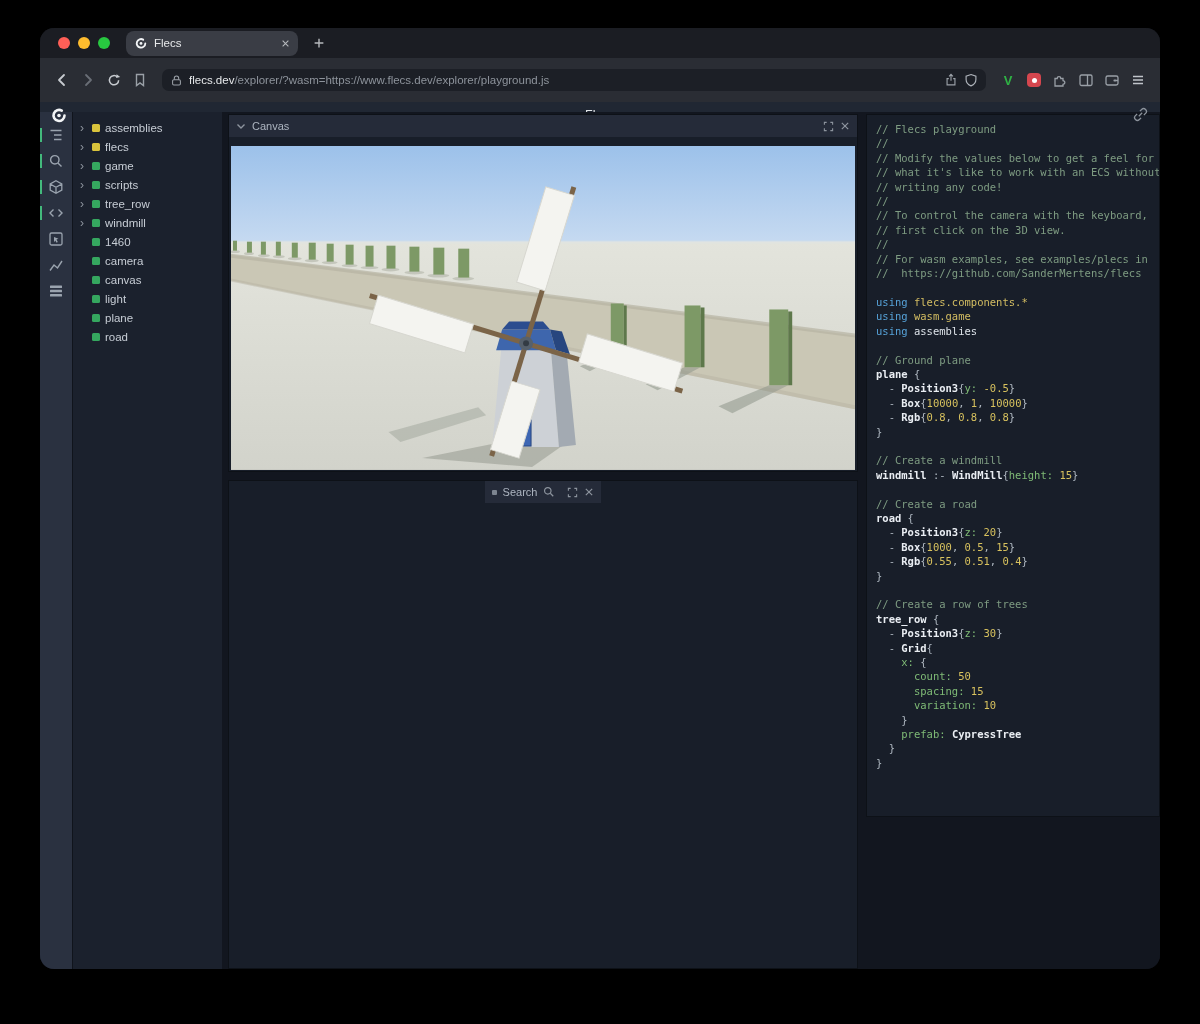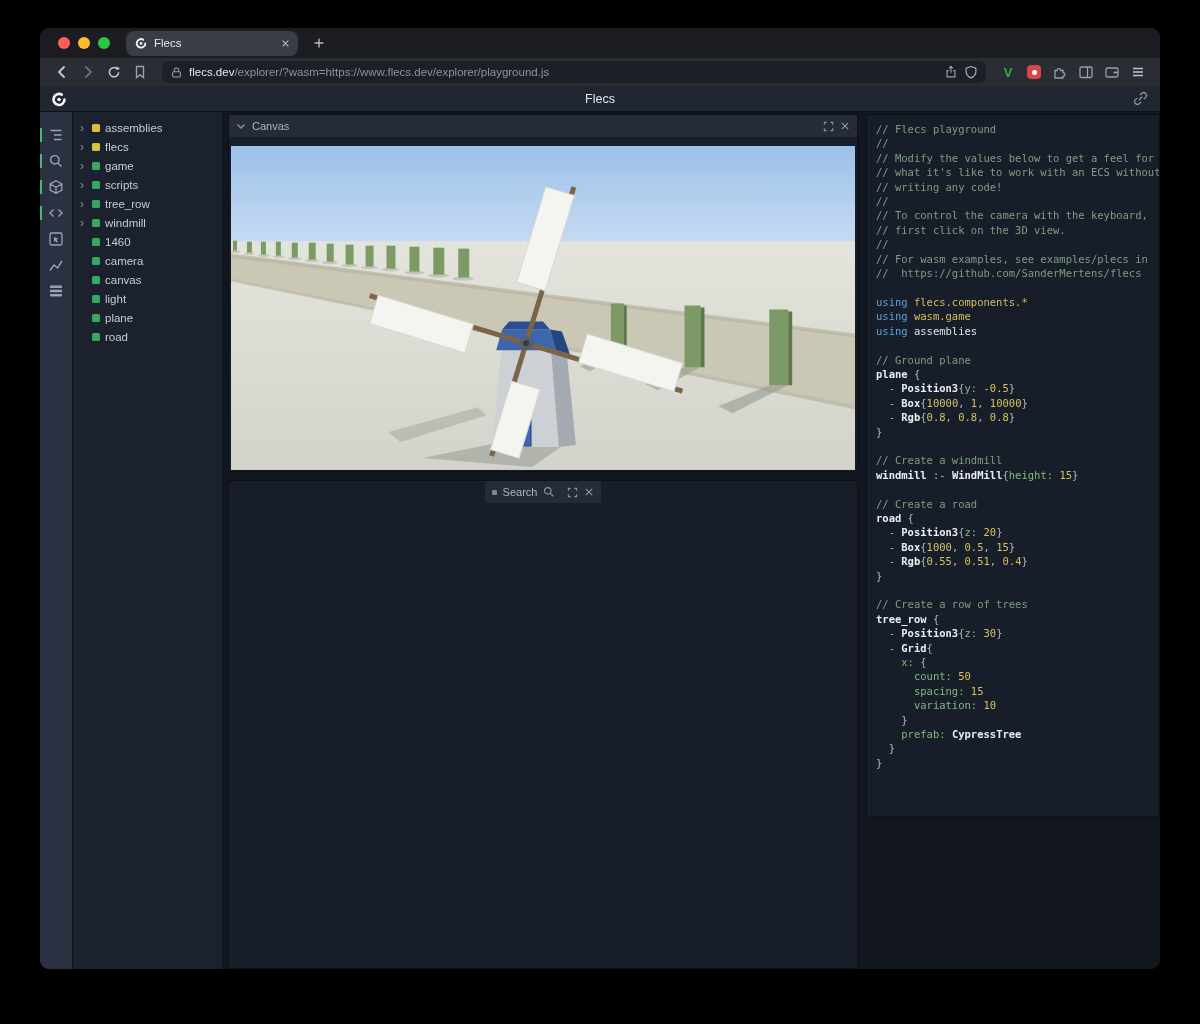--- a/index.html
+++ b/index.html
@@ -1,29 +1,29 @@
 <!DOCTYPE html>
 <html><head>
 <meta charset="utf-8">
 <style>
   html,body{margin:0;padding:0;background:#000;}
   .stage{position:relative;width:1200px;height:1024px;background:#000;font-family:"Liberation Sans",sans-serif;overflow:hidden;}
-  .window{position:absolute;left:40px;top:28px;width:1120px;height:941px;border-radius:9px;overflow:hidden;background:#12161f;box-shadow:0 0 0 1px #000;}
+  .window{position:absolute;left:40px;top:28px;width:1120px;height:941px;border-radius:14px;overflow:hidden;background:#12161f;box-shadow:0 0 0 1px #000;}
 
   
   .tabstrip{height:30px;background:#1b1d23;display:flex;align-items:center;padding-left:18px;}
   .traffic{display:flex;gap:8px;margin-right:16px;}
   .light{width:12px;height:12px;border-radius:50%;}
   .tab{display:flex;align-items:center;gap:6px;width:172px;height:25px;background:#3a3d45;border-radius:8px;padding:0 8px;box-sizing:border-box;}
   .tab-title{font-size:11.5px;color:#e7e9eb;flex:1;white-space:nowrap;overflow:hidden;}
   .iconbtn{display:flex;align-items:center;justify-content:center;flex:none;}
   .newtab{width:26px;height:26px;margin-left:8px;}
 
   
-  .navbar{height:28px;background:#2a2d34;display:flex;align-items:center;padding:0 10px;gap:2px;}
+  .navbar{height:28px;background:#2a2d34;display:flex;align-items:center;padding:8px 10px;gap:2px;}
   .navbtn{width:24px;height:24px;display:flex;align-items:center;justify-content:center;border-radius:5px;}
   .urlbar{flex:1;height:22px;background:#1c1f26;border-radius:7px;display:flex;align-items:center;padding:0 8px;margin:0 8px;gap:6px;min-width:0;}
   .url-text{font-size:11.5px;white-space:nowrap;overflow:hidden;flex:1;min-width:0;}
   .url-domain{color:#e6e8ea;}
   .url-path{color:#8d939b;}
   .ext-v{color:#2fb344;font-weight:800;font-size:13px;font-family:"Liberation Sans",sans-serif;}
   .ext-red{width:14px;height:14px;border-radius:4px;background:#d5464e;position:relative;}
   .ext-red::after{content:"";position:absolute;left:4.5px;top:4.5px;width:5px;height:5px;border-radius:50%;background:#fff;}
 
   

